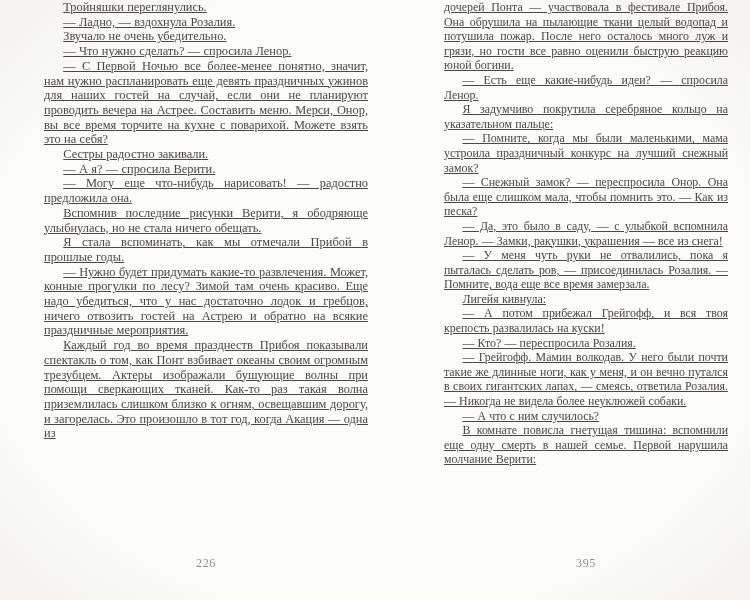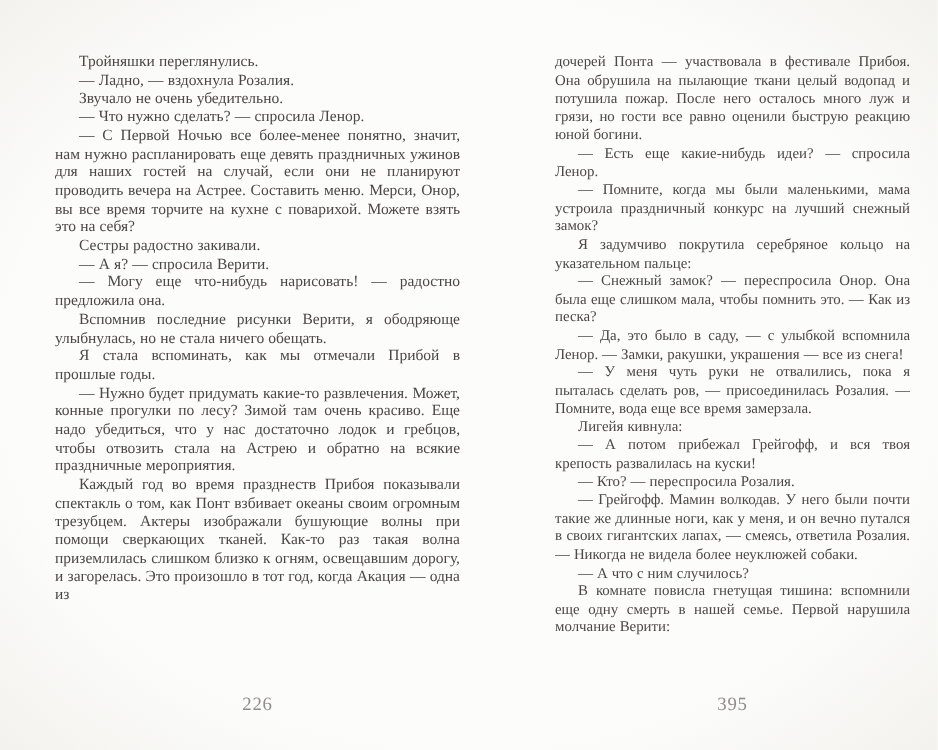--- a/index.html
+++ b/index.html
@@ -22,44 +22,44 @@
       #fcfcfa;
   }
   .page {
     position: absolute;
     top: 0;
     height: 600px;
   }
   .page-left  { left: 44px;  width: 324px; }
   .page-right { left: 444px; width: 284px; }
   .page-body {
-    padding-top: 42px;
     height: 516px;
     overflow: hidden;
     box-sizing: content-box;
     color: #4a4744;
     text-align: justify;
     -webkit-hyphens: auto;
     hyphens: auto;
+    text-decoration: underline;
   }
   .page-left  .page-body { font-size: 12.4px; line-height: 14.7px; }
   .page-right .page-body { font-size: 11.9px; line-height: 14.6px; }
   .para {
     margin: 0;
     text-indent: 1.55em;
     word-spacing: 0.02em;
   }
   .para.noindent { text-indent: 0; }
   .folio {
     position: absolute;
     top: 556px;
     left: 0;
     width: 100%;
     text-align: center;
-    font-size: 15px;
+    font-size: 12px;
     letter-spacing: 0.6px;
     color: #8f8d8a;
   }
 </style>
 </head>
 <body>
 
 <div class="spread">
 
   <div class="page page-left">
@@ -67,32 +67,32 @@
         <p class="para">Тройняшки переглянулись.</p>
         <p class="para">— Ладно, — вздохнула Розалия.</p>
         <p class="para">Звучало не очень убедительно.</p>
         <p class="para">— Что нужно сделать? — спросила Ленор.</p>
         <p class="para">— С Первой Ночью все более-менее понятно, значит, нам нужно распланировать еще девять праздничных ужинов для наших гостей на случай, если они не планируют проводить вечера на Астрее. Составить меню. Мерси, Онор, вы все время торчите на кухне с поварихой. Можете взять это на себя?</p>
         <p class="para">Сестры радостно закивали.</p>
         <p class="para">— А я? — спросила Верити.</p>
         <p class="para">— Могу еще что-нибудь нарисовать! — радостно предложила она.</p>
         <p class="para">Вспомнив последние рисунки Верити, я ободряюще улыбнулась, но не стала ничего обещать.</p>
         <p class="para">Я стала вспоминать, как мы отмечали Прибой в прошлые годы.</p>
-        <p class="para">— Нужно будет придумать какие-то развлечения. Может, конные прогулки по лесу? Зимой там очень красиво. Еще надо убедиться, что у нас достаточно лодок и гребцов, чтобы отвозить стала на Астрею и обратно на всякие праздничные мероприятия.</p>
+        <p class="para">— Нужно будет придумать какие-то развлечения. Может, конные прогулки по лесу? Зимой там очень красиво. Еще надо убедиться, что у нас достаточно лодок и гребцов, ничего отвозить гостей на Астрею и обратно на всякие праздничные мероприятия.</p>
         <p class="para">Каждый год во время празднеств Прибоя показывали спектакль о том, как Понт взбивает океаны своим огромным трезубцем. Актеры изображали бушующие волны при помощи сверкающих тканей. Как-то раз такая волна приземлилась слишком близко к огням, освещавшим дорогу, и загорелась. Это произошло в тот год, когда Акация — одна из</p>
       </div>
     <div class="folio">226</div>
   </div>
 
   <div class="page page-right">
     <div class="page-body">
         <p class="para noindent">дочерей Понта — участвовала в фестивале Прибоя. Она обрушила на пылающие ткани целый водопад и потушила пожар. После него осталось много луж и грязи, но гости все равно оценили быструю реакцию юной богини.</p>
         <p class="para">— Есть еще какие-нибудь идеи? — спросила Ленор.</p>
+        <p class="para">Я задумчиво покрутила серебряное кольцо на указательном пальце:</p>
         <p class="para">— Помните, когда мы были маленькими, мама устроила праздничный конкурс на лучший снежный замок?</p>
-        <p class="para">Я задумчиво покрутила серебряное кольцо на указательном пальце:</p>
         <p class="para">— Снежный замок? — переспросила Онор. Она была еще слишком мала, чтобы помнить это. — Как из песка?</p>
         <p class="para">— Да, это было в саду, — с улыбкой вспомнила Ленор. — Замки, ракушки, украшения — все из снега!</p>
         <p class="para">— У меня чуть руки не отвалились, пока я пыталась сделать ров, — присоединилась Розалия. — Помните, вода еще все время замерзала.</p>
         <p class="para">Лигейя кивнула:</p>
         <p class="para">— А потом прибежал Грейгофф, и вся твоя крепость развалилась на куски!</p>
         <p class="para">— Кто? — переспросила Розалия.</p>
         <p class="para">— Грейгофф. Мамин волкодав. У него были почти такие же длинные ноги, как у меня, и он вечно путался в своих гигантских лапах, — смеясь, ответила Розалия. — Никогда не видела более неуклюжей собаки.</p>
         <p class="para">— А что с ним случилось?</p>
         <p class="para">В комнате повисла гнетущая тишина: вспомнили еще одну смерть в нашей семье. Первой нарушила молчание Верити:</p>
       </div>

